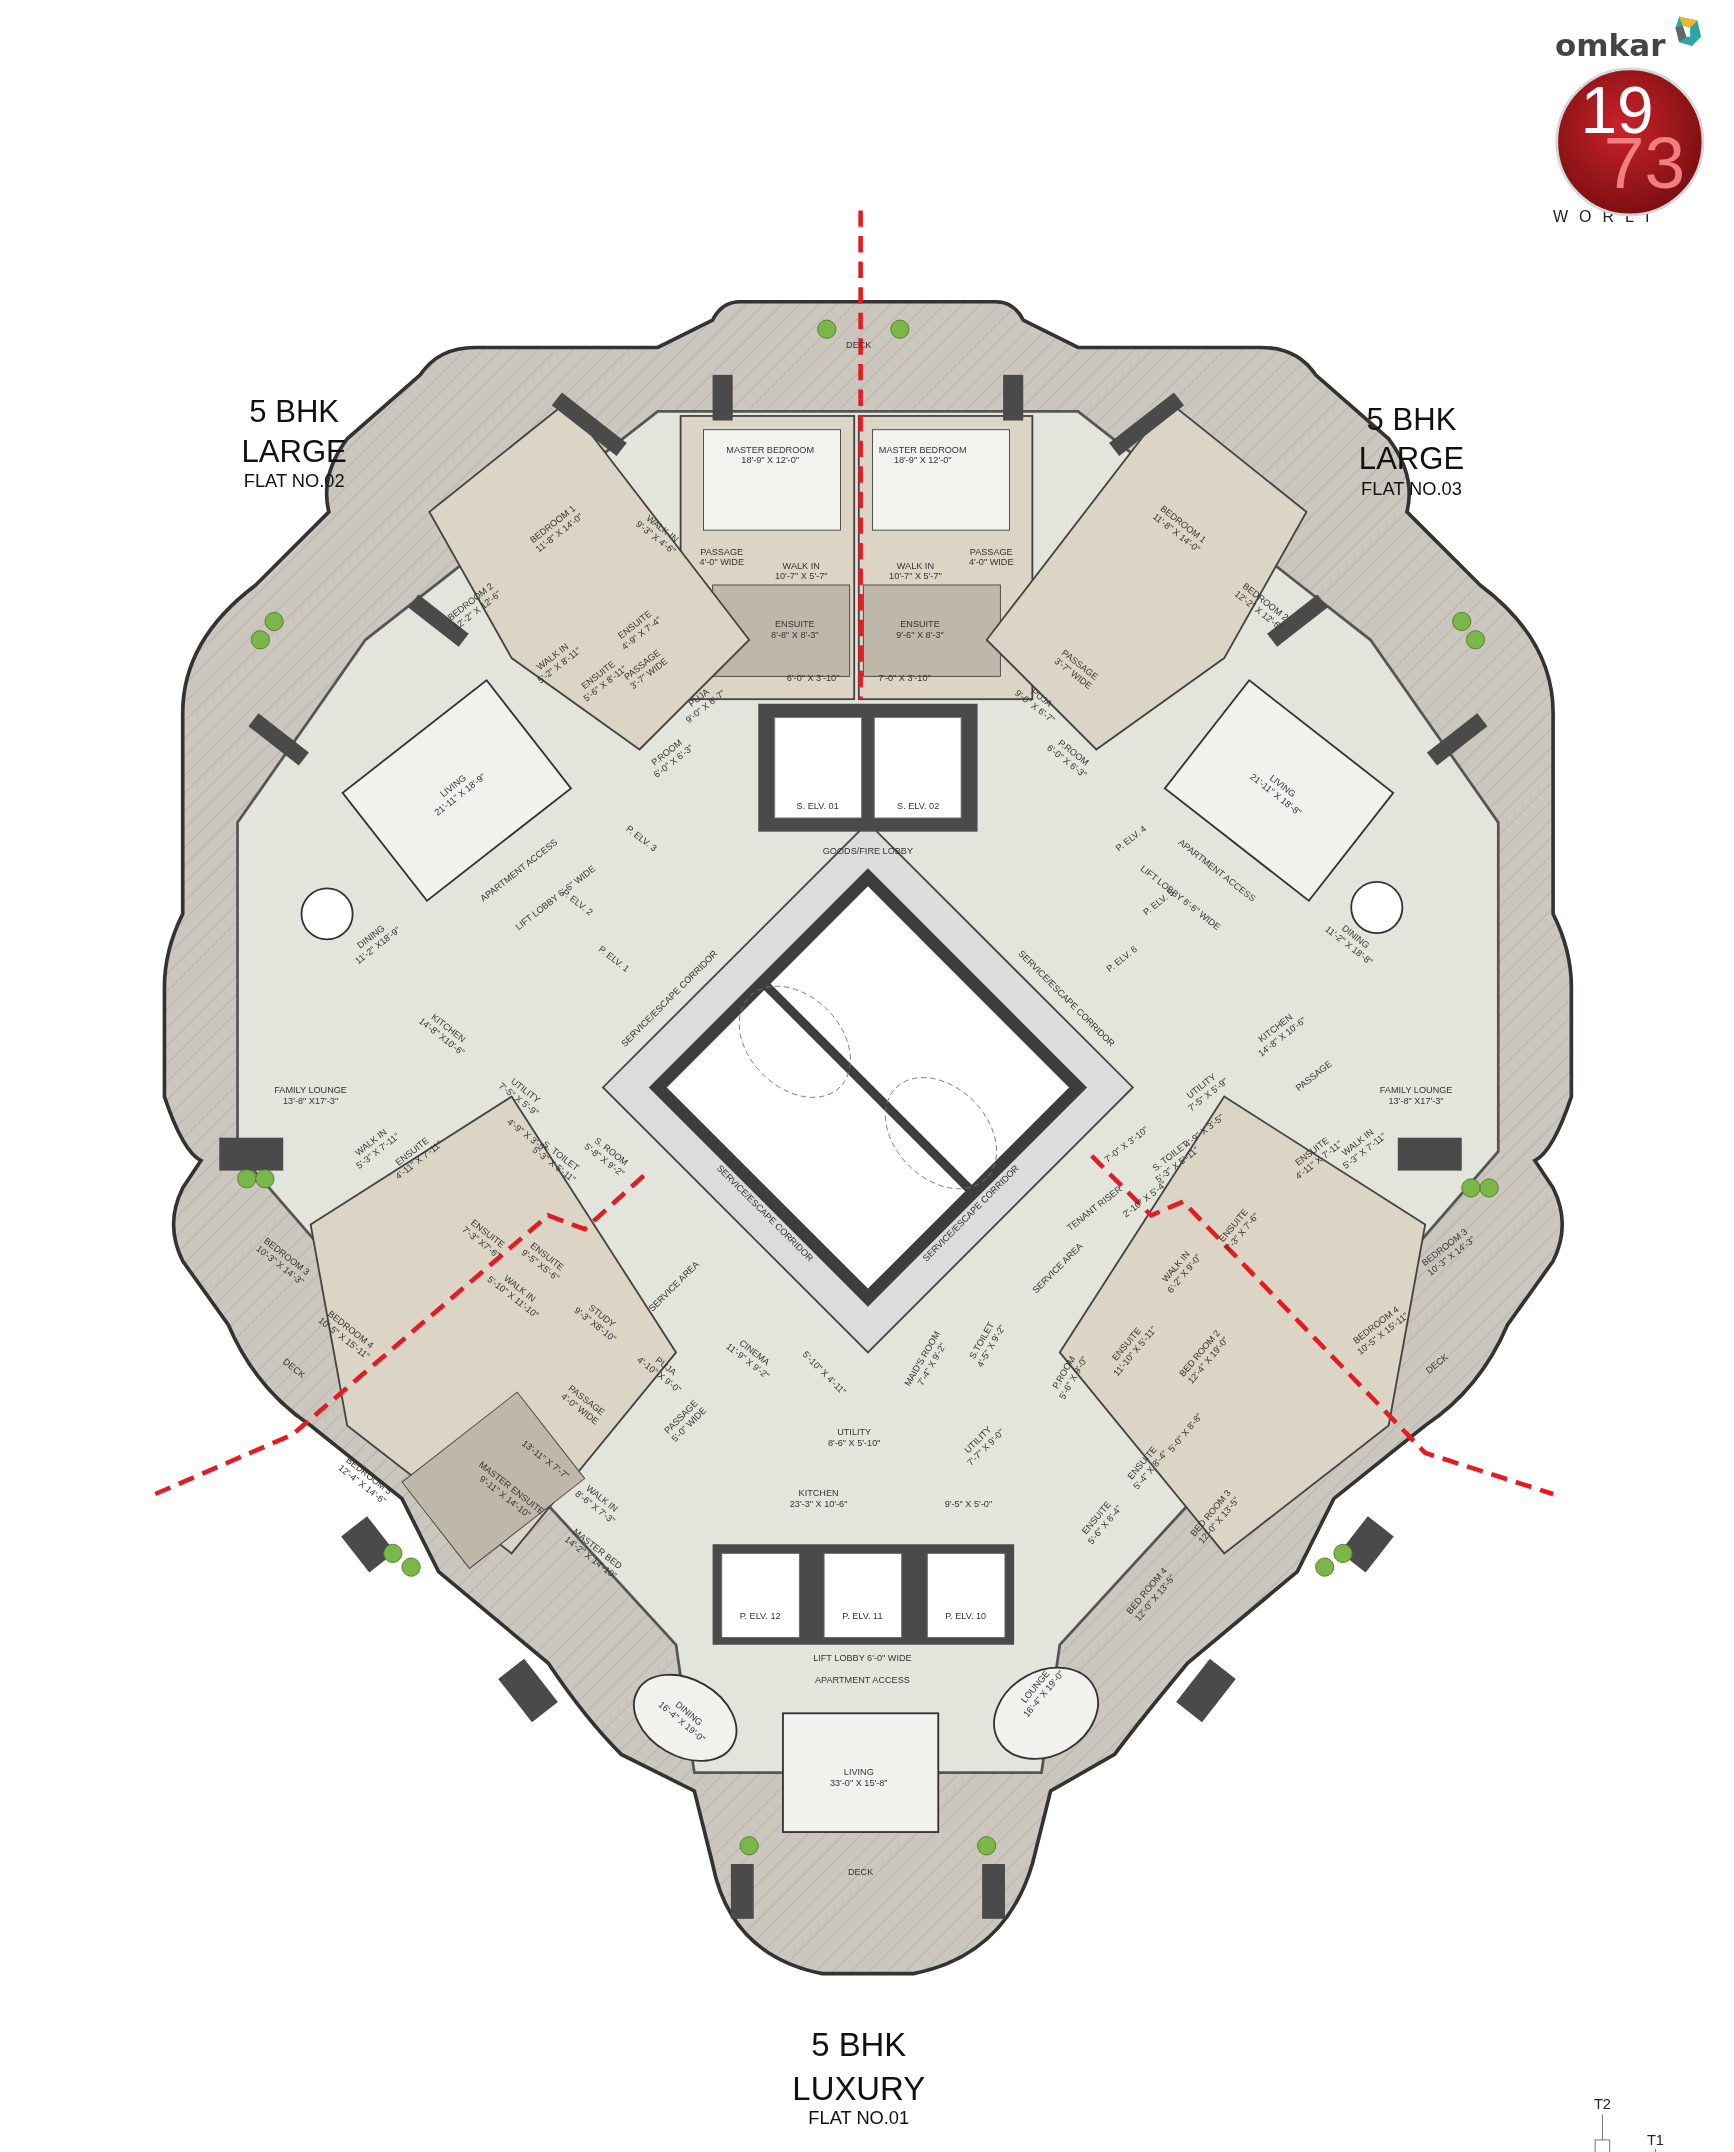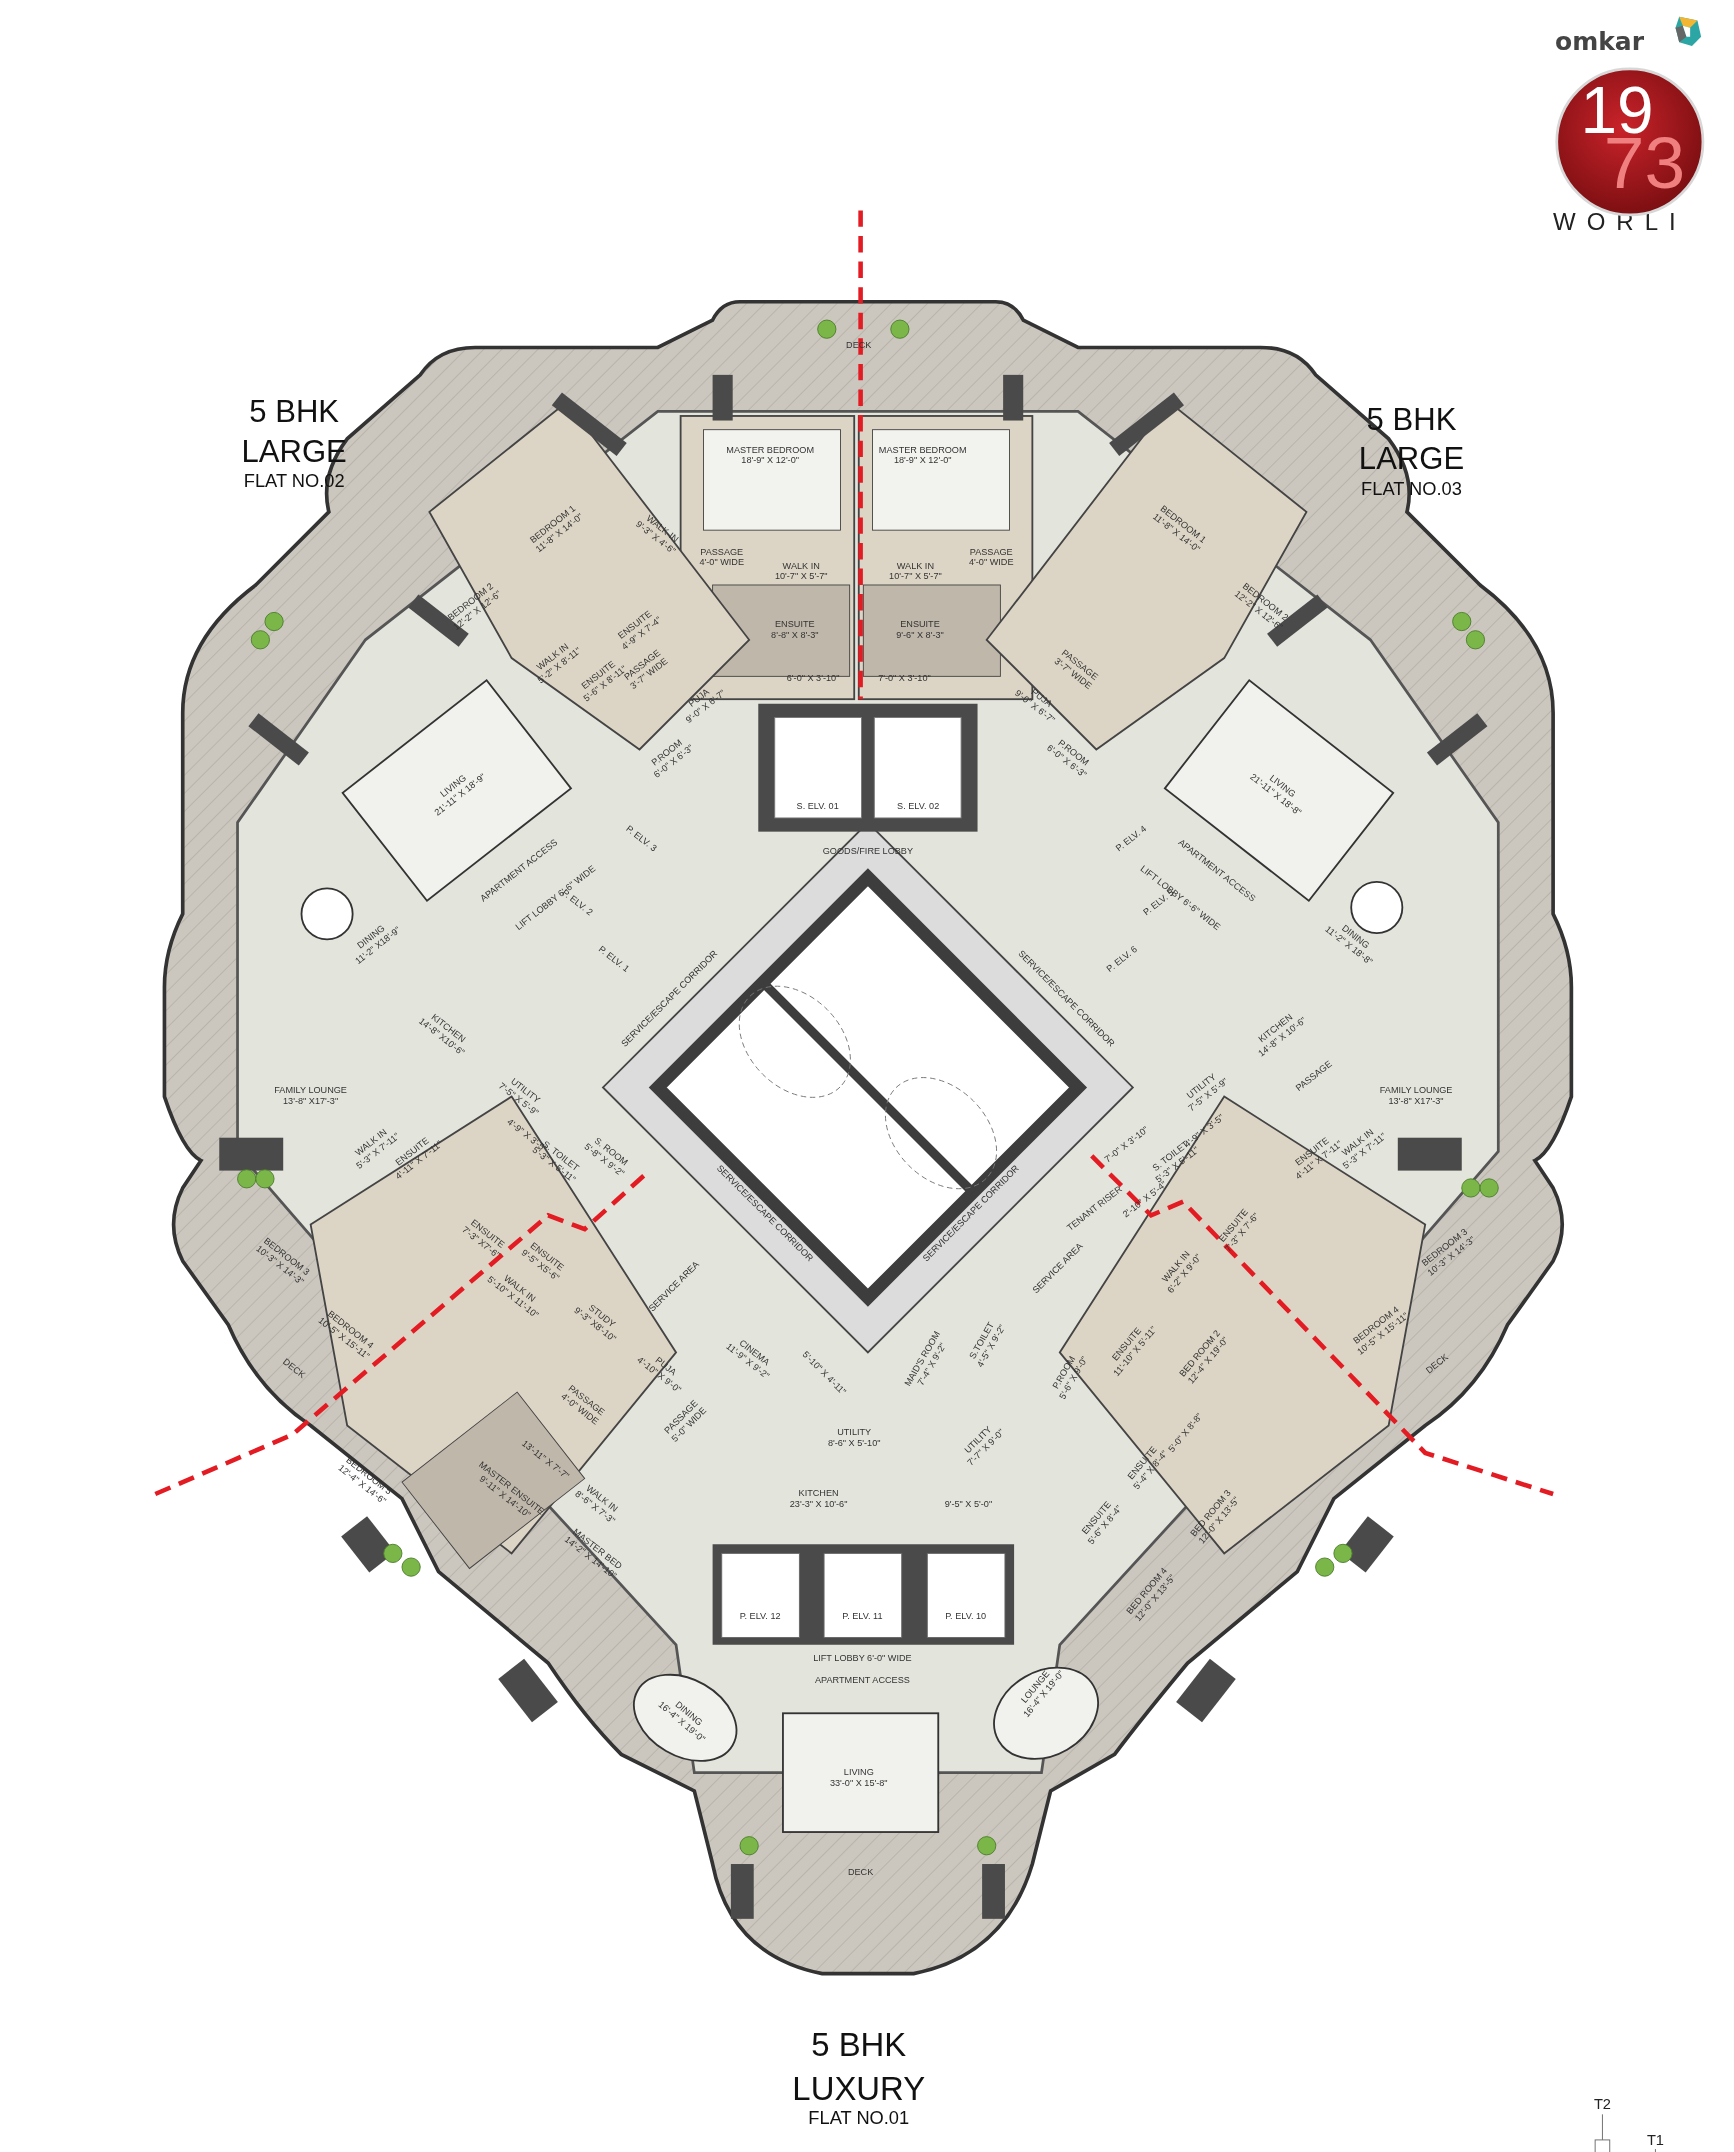--- a/index.html
+++ b/index.html
@@ -1,22 +1,22 @@
 <!DOCTYPE html>
 <html style="font-size:14.6px"><head>
 <meta charset="utf-8">
 <style>
   html, body { margin:0; padding:0; background:#ffffff; }
   body { width:1734px; height:2153px; position:relative; overflow:hidden; font-family:"Liberation Sans", sans-serif; }
   #plan { position:absolute; left:0; top:0; width:1734px; height:2153px; }
   .lbl { font-family:"Liberation Sans", sans-serif; fill:#333; text-anchor:middle; }
   .room { font-size:10px; }
   .big { font-family:"Liberation Sans", sans-serif; fill:#111; text-anchor:middle; }
-  .logo-omkar { position:absolute; left:1555px; top:27.4px; font-family:"DejaVu Sans", sans-serif; font-size:25px; color:#444; font-weight:bold; }
-  .logo-worli { position:absolute; left:1553px; top:208px; font-family:"Liberation Sans", sans-serif; font-size:24px; letter-spacing:11px; color:#222; }
+  .logo-omkar { position:absolute; left:1555px; top:27.4px; font-family:"DejaVu Sans", sans-serif; font-size:31px; color:#444; font-weight:bold; }
+  .logo-worli { position:absolute; left:1553px; top:208px; font-family:"Liberation Sans", sans-serif; font-size:16px; letter-spacing:11px; color:#222; }
 </style>
 </head>
 <body>
 
 <div class="logo-omkar">omkar</div>
 <div class="logo-worli">WORLI</div>
 
 <svg id="plan" viewBox="0 0 1898 2356" xmlns="http://www.w3.org/2000/svg">
   <defs>
     <pattern id="deckHatch" width="14" height="14" patternUnits="userSpaceOnUse" patternTransform="rotate(45)">

